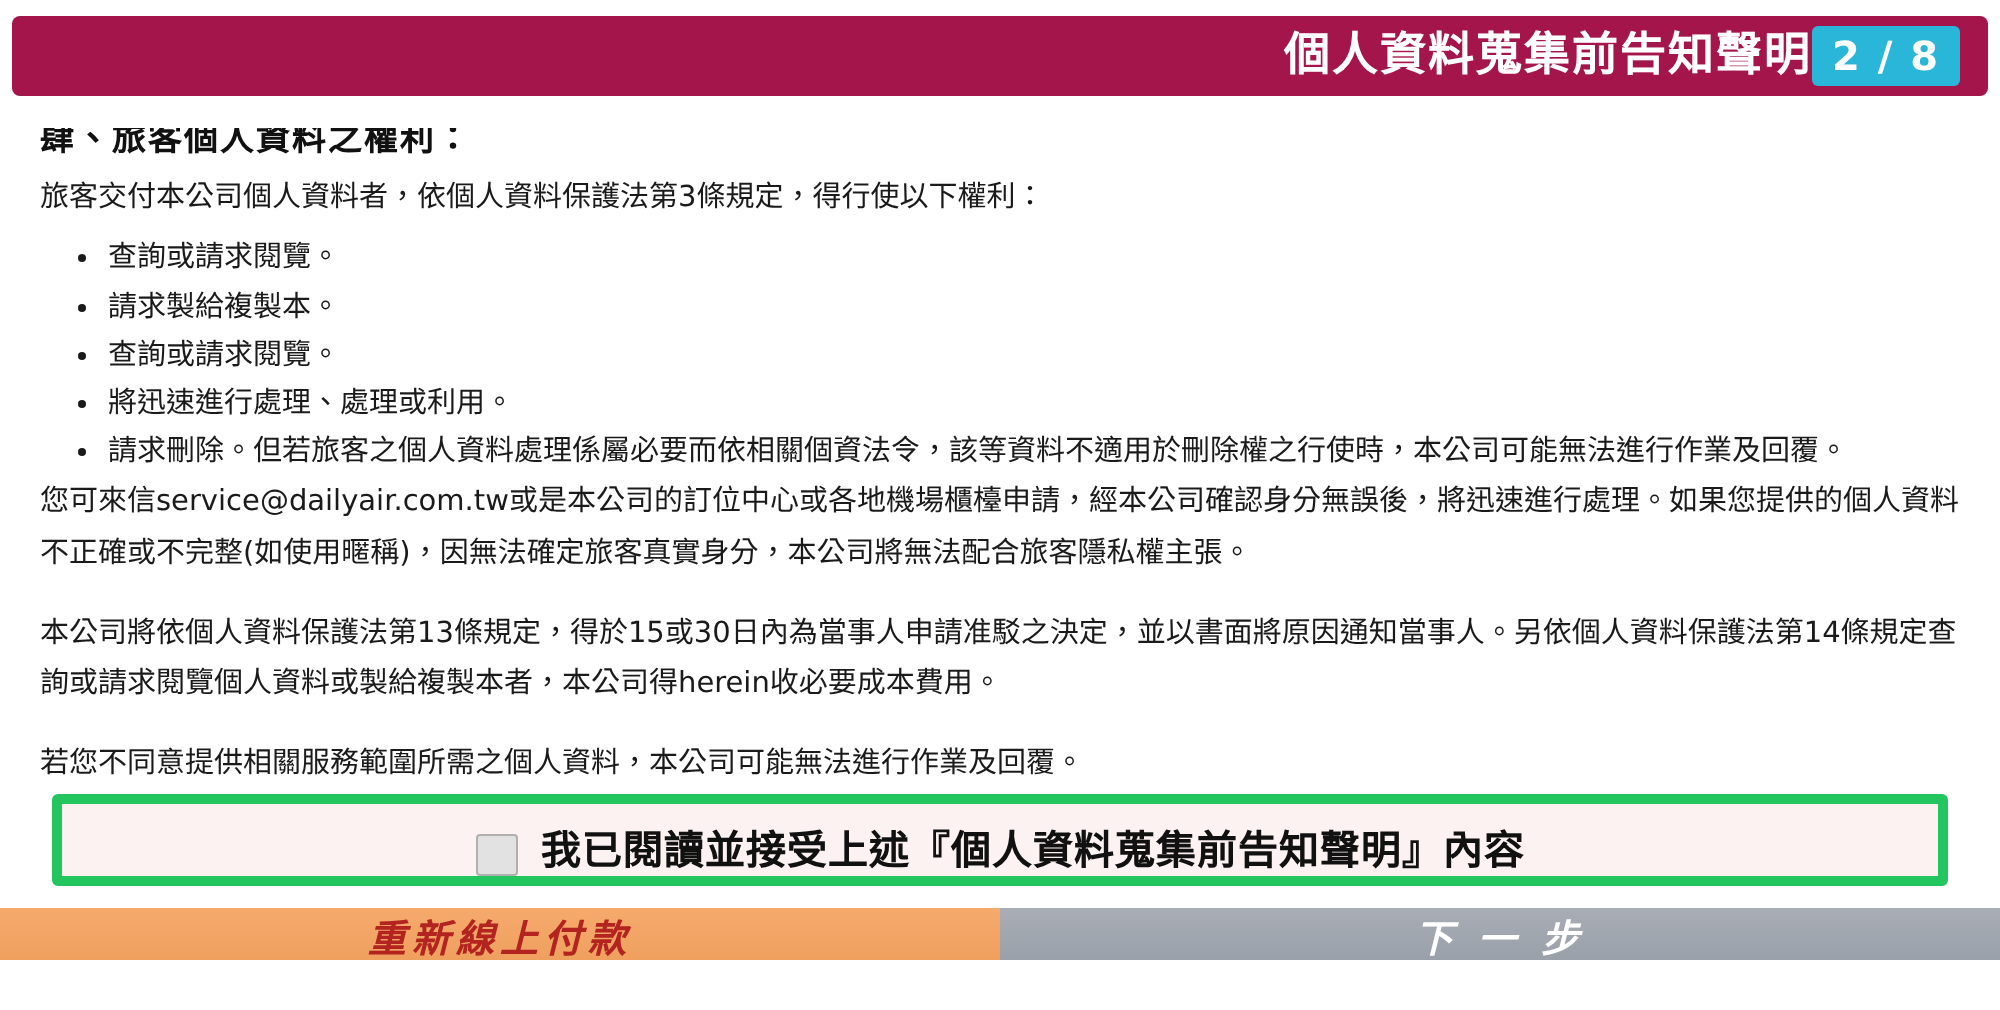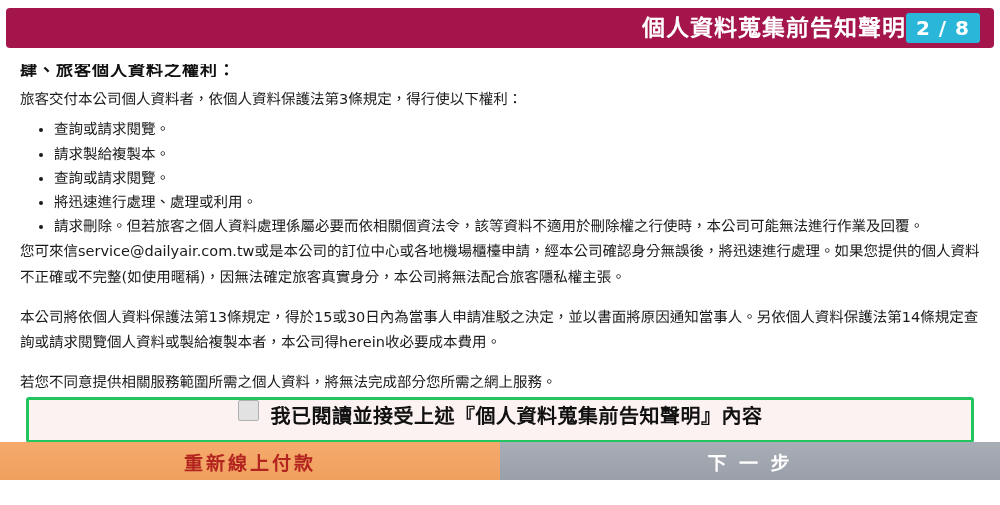--- a/index.html
+++ b/index.html
@@ -95,24 +95,24 @@
   }
 
   
   .agree-bar {
     position: absolute;
     left: 26px;
     right: 26px;
     bottom: 62px;
     height: 46px;
     background: #fdf2f2;
-    border: 3px solid #22c55e;
+    border: 5px solid #22c55e;
     border-radius: 3px;
     display: flex;
-    align-items: flex-start;
+    align-items: flex-end;
     justify-content: center;
     box-sizing: border-box;
   }
   .checkbox {
     width: 19px;
     height: 19px;
     border: 1px solid #b0b0b0;
     background: #e2e2e2;
     border-radius: 2px;
     margin-right: 12px;
@@ -124,22 +124,23 @@
     color: #111;
     letter-spacing: 0.5px;
   }
 
   
   .footer {
     position: absolute;
     left: 0;
     right: 0;
     bottom: 25px;
-    height: 38px;
-    display: flex;
+    height: 26px;
+    display: flex;
+    font-style: italic;
   }
   .btn {
     flex: 1;
     display: flex;
     align-items: center;
     justify-content: center;
     font-size: 19px;
     font-weight: bold;
     letter-spacing: 3px;
     box-sizing: border-box;
@@ -182,21 +183,21 @@
     <ul class="rights-list">
       <li>查詢或請求閱覽。</li>
       <li>請求製給複製本。</li>
       <li>查詢或請求閱覽。</li>
       <li>將迅速進行處理、處理或利用。</li>
       <li>請求刪除。但若旅客之個人資料處理係屬必要而依相關個資法令，該等資料不適用於刪除權之行使時，本公司可能無法進行作業及回覆。</li>
     </ul>
 
     <p class="para-block">您可來信service@dailyair.com.tw或是本公司的訂位中心或各地機場櫃檯申請，經本公司確認身分無誤後，將迅速進行處理。如果您提供的個人資料不正確或不完整(如使用暱稱)，因無法確定旅客真實身分，本公司將無法配合旅客隱私權主張。</p>
     <p class="para-block">本公司將依個人資料保護法第13條規定，得於15或30日內為當事人申請准駁之決定，並以書面將原因通知當事人。另依個人資料保護法第14條規定查詢或請求閱覽個人資料或製給複製本者，本公司得herein收必要成本費用。</p>
-    <p class="para-block">若您不同意提供相關服務範圍所需之個人資料，將無法完成部分您所需之網上服務。</p>
+    <p class="para-block">若您不同意提供相關服務範圍所需之個人資料，本公司可能無法進行作業及回覆。</p>
   </div>
 
   <div class="agree-bar">
     <div class="checkbox"></div>
     <div class="agree-text">我已閱讀並接受上述『個人資料蒐集前告知聲明』內容</div>
   </div>
 
   <div class="footer">
     <div class="btn btn-back">重新線上付款</div>
     <div class="btn btn-next">下 一 步</div>

